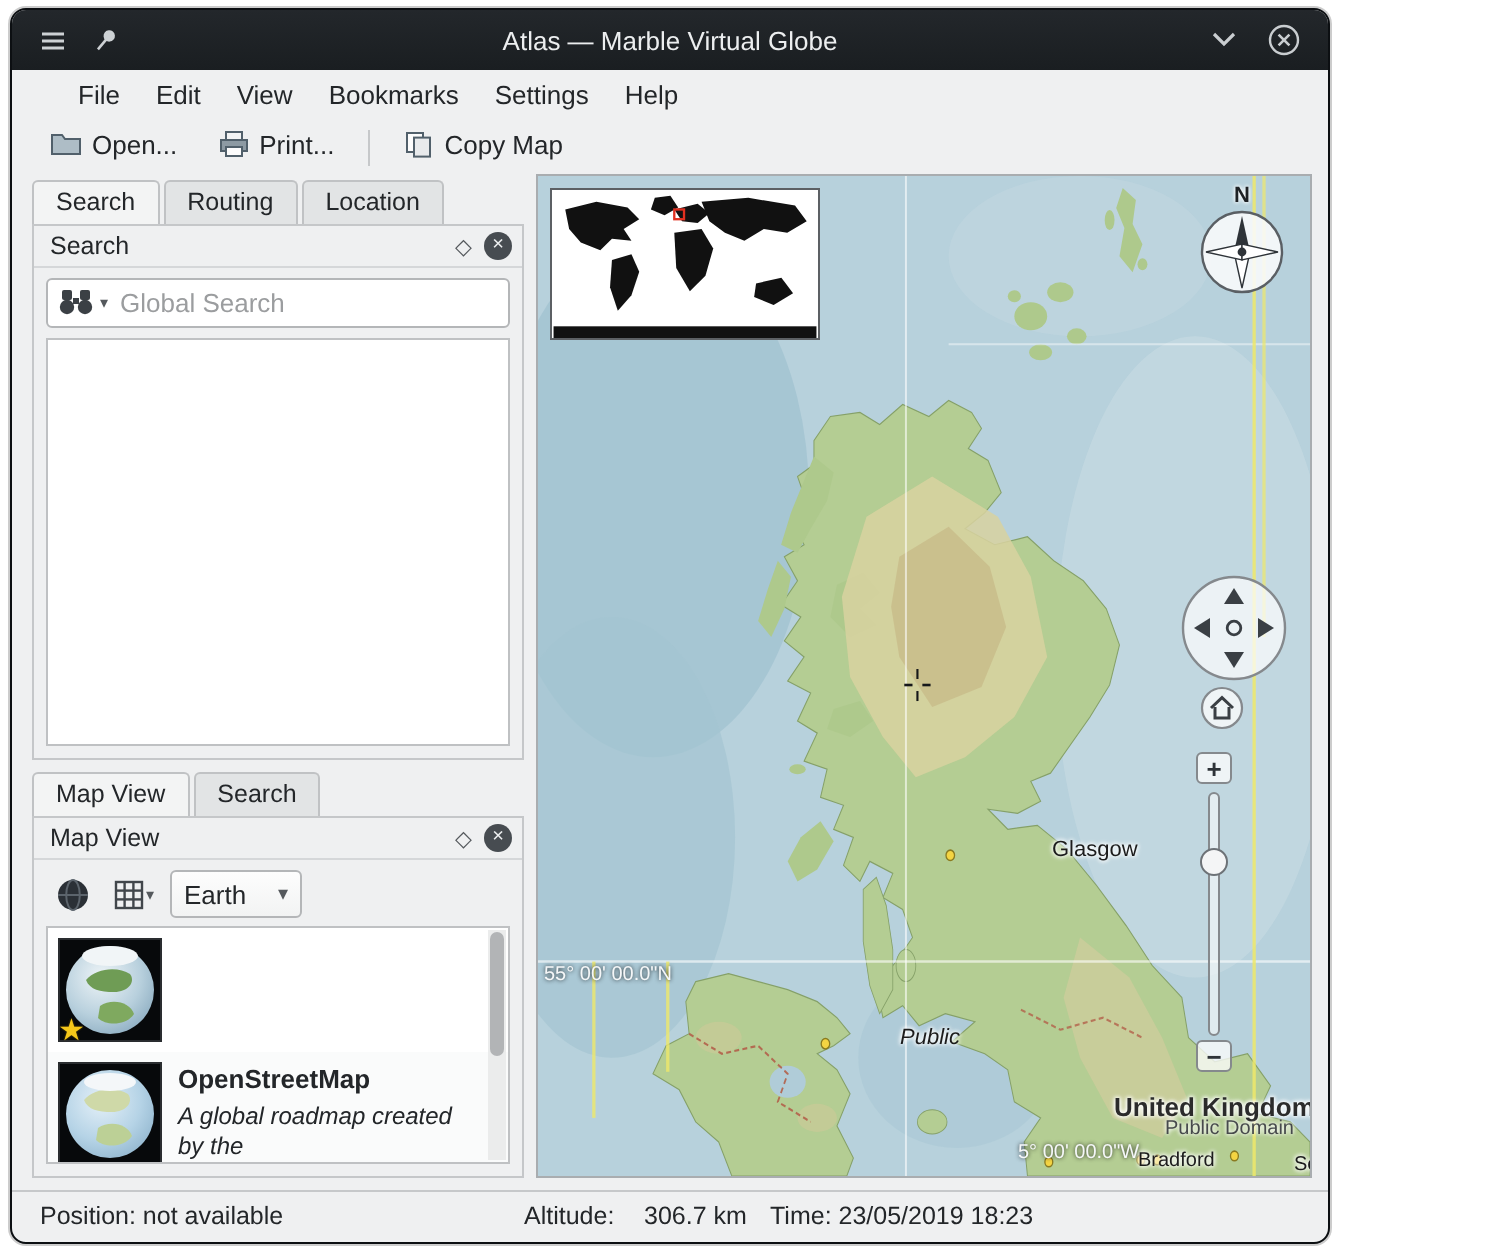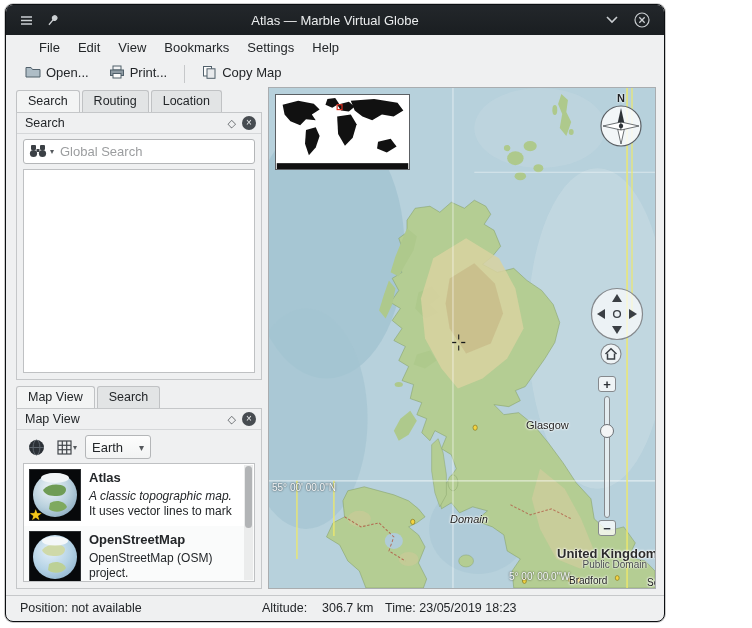--- a/index.html
+++ b/index.html
@@ -274,45 +274,41 @@
                     </radialGradient>
                   </defs>
                 <rect width="50" height="50" fill="#07090b"></rect>
                 <circle cx="25" cy="25" r="22" fill="url(#ga)"></circle>
                 <ellipse cx="25" cy="8" rx="14" ry="5" fill="#f1f5f7"></ellipse>
                 <path d="M13,20 C18,14 29,13 35,17 C38,21 34,26 27,26 C20,26 15,25 13,20 Z" fill="#6f9c55"></path>
                 <path d="M20,33 C26,29 35,31 37,37 C33,43 23,43 19,39 Z" fill="#7fa95f"></path>
               </svg>
               <span class="star">★</span>
             </span>
-            <span class="theme-text">
-              <div class="theme-name">Atlas</div>
-              <div class="desc-italic">A classic topographic map.</div>
-              <div>It uses vector lines to mark</div>
-            </span>
           </div>
           <div class="theme-item">
             <span class="thumb">
               <svg width="50" height="50" viewBox="0 0 50 50">
                 <defs>
                     <radialGradient id="go" cx="40%" cy="35%" r="75%">
                   <stop offset="0%" stop-color="#e5f0f8"></stop>
                       <stop offset="60%" stop-color="#b5d3e6"></stop>
                       <stop offset="100%" stop-color="#8fb4cd"></stop>
                     </radialGradient>
                   </defs>
                 <rect width="50" height="50" fill="#07090b"></rect>
                 <circle cx="25" cy="25" r="22" fill="url(#go)"></circle>
                 <path d="M12,18 C17,12 28,11 34,15 C37,19 33,24 26,24 C19,24 14,23 12,18 Z" fill="#cfd9a8"></path>
                 <path d="M19,32 C25,28 34,30 36,36 C32,42 22,42 18,38 Z" fill="#bcd096"></path>
                 <ellipse cx="25" cy="9" rx="13" ry="4.5" fill="#f4f7f9"></ellipse>
               </svg>
             </span>
             <span class="theme-text">
               <div class="theme-name">OpenStreetMap</div>
+              <div class="desc-italic">A global roadmap created by the</div>
               <div>OpenStreetMap (OSM) project.</div>
             </span>
           </div>
           <div class="v-scrollbar">
               <div class="handle"></div>
             </div>
         </div>
       </div>
     </div>
 
@@ -436,21 +432,21 @@
         </svg>
       </div>
 
       <div class="zoom-btn zoom-in">+</div>
       <div class="zoom-track"></div>
       <div class="zoom-handle"></div>
       <div class="zoom-btn zoom-out">−</div>
 
 
       <span class="map-label" style="left:257px; top:331px;">Glasgow</span>
-      <span class="map-label" style="left:181px; top:425px; font-style:italic;">Domain</span>
+      <span class="map-label" style="left:181px; top:425px; font-style:italic;">Public</span>
       <span class="map-label country-label" style="left:288px; top:458px;">United Kingdom</span>
       <span class="map-label small" style="left:300px; top:487px;">Bradford</span>
       <span class="map-label small" style="left:378px; top:489px;">Search</span>
       <span class="map-label small" style="left:428px; top:484px;">Hull</span>
       <span class="attribution" style="right:8px; top:471px;">Public Domain</span>
       <span class="grid-label" style="left:3px; top:394px;">55° 00' 00.0"N</span>
       <span class="grid-label" style="left:240px; top:483px;">5° 00' 00.0"W</span>
     </div>
   </div>
 

